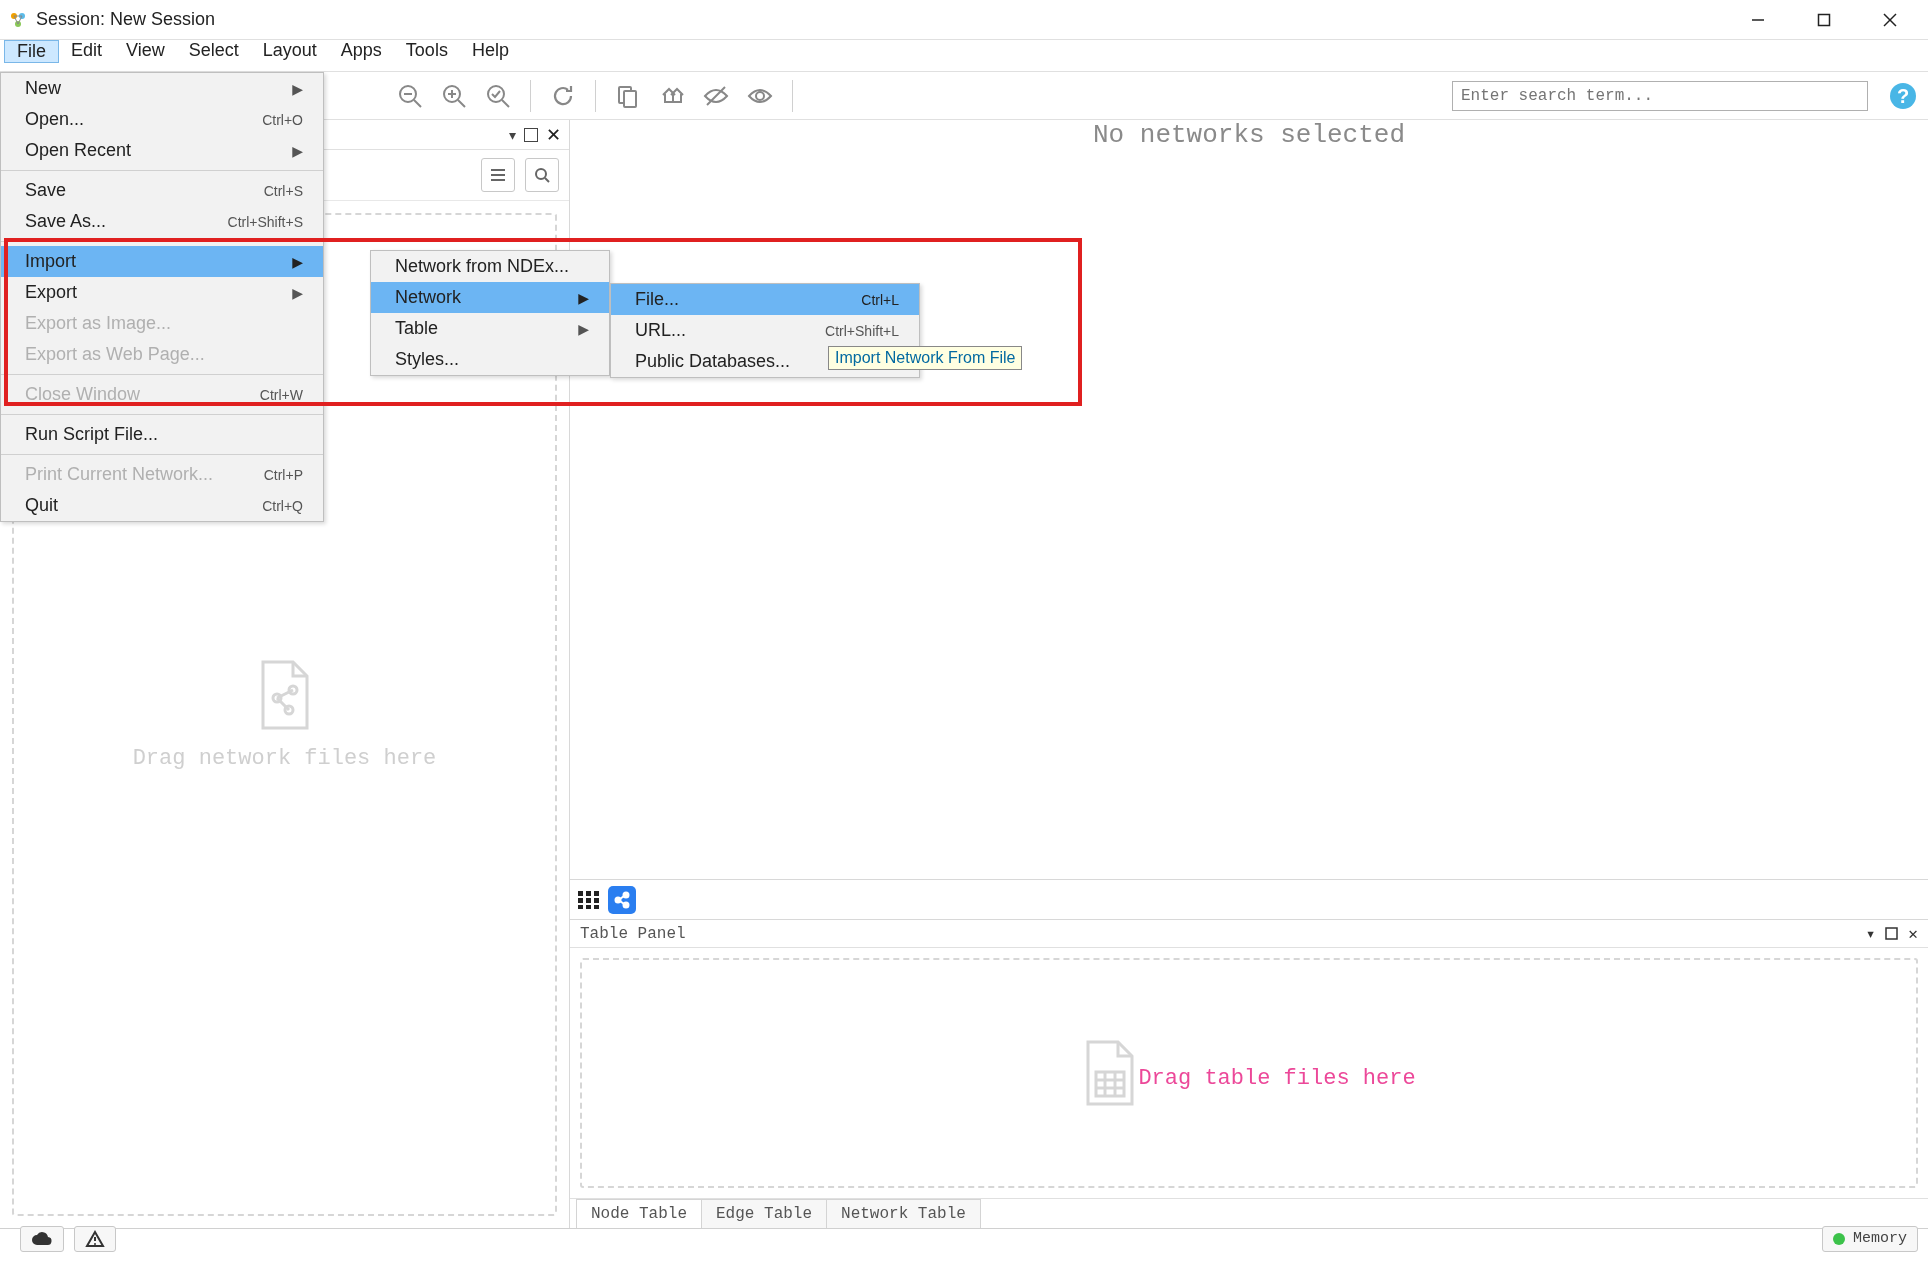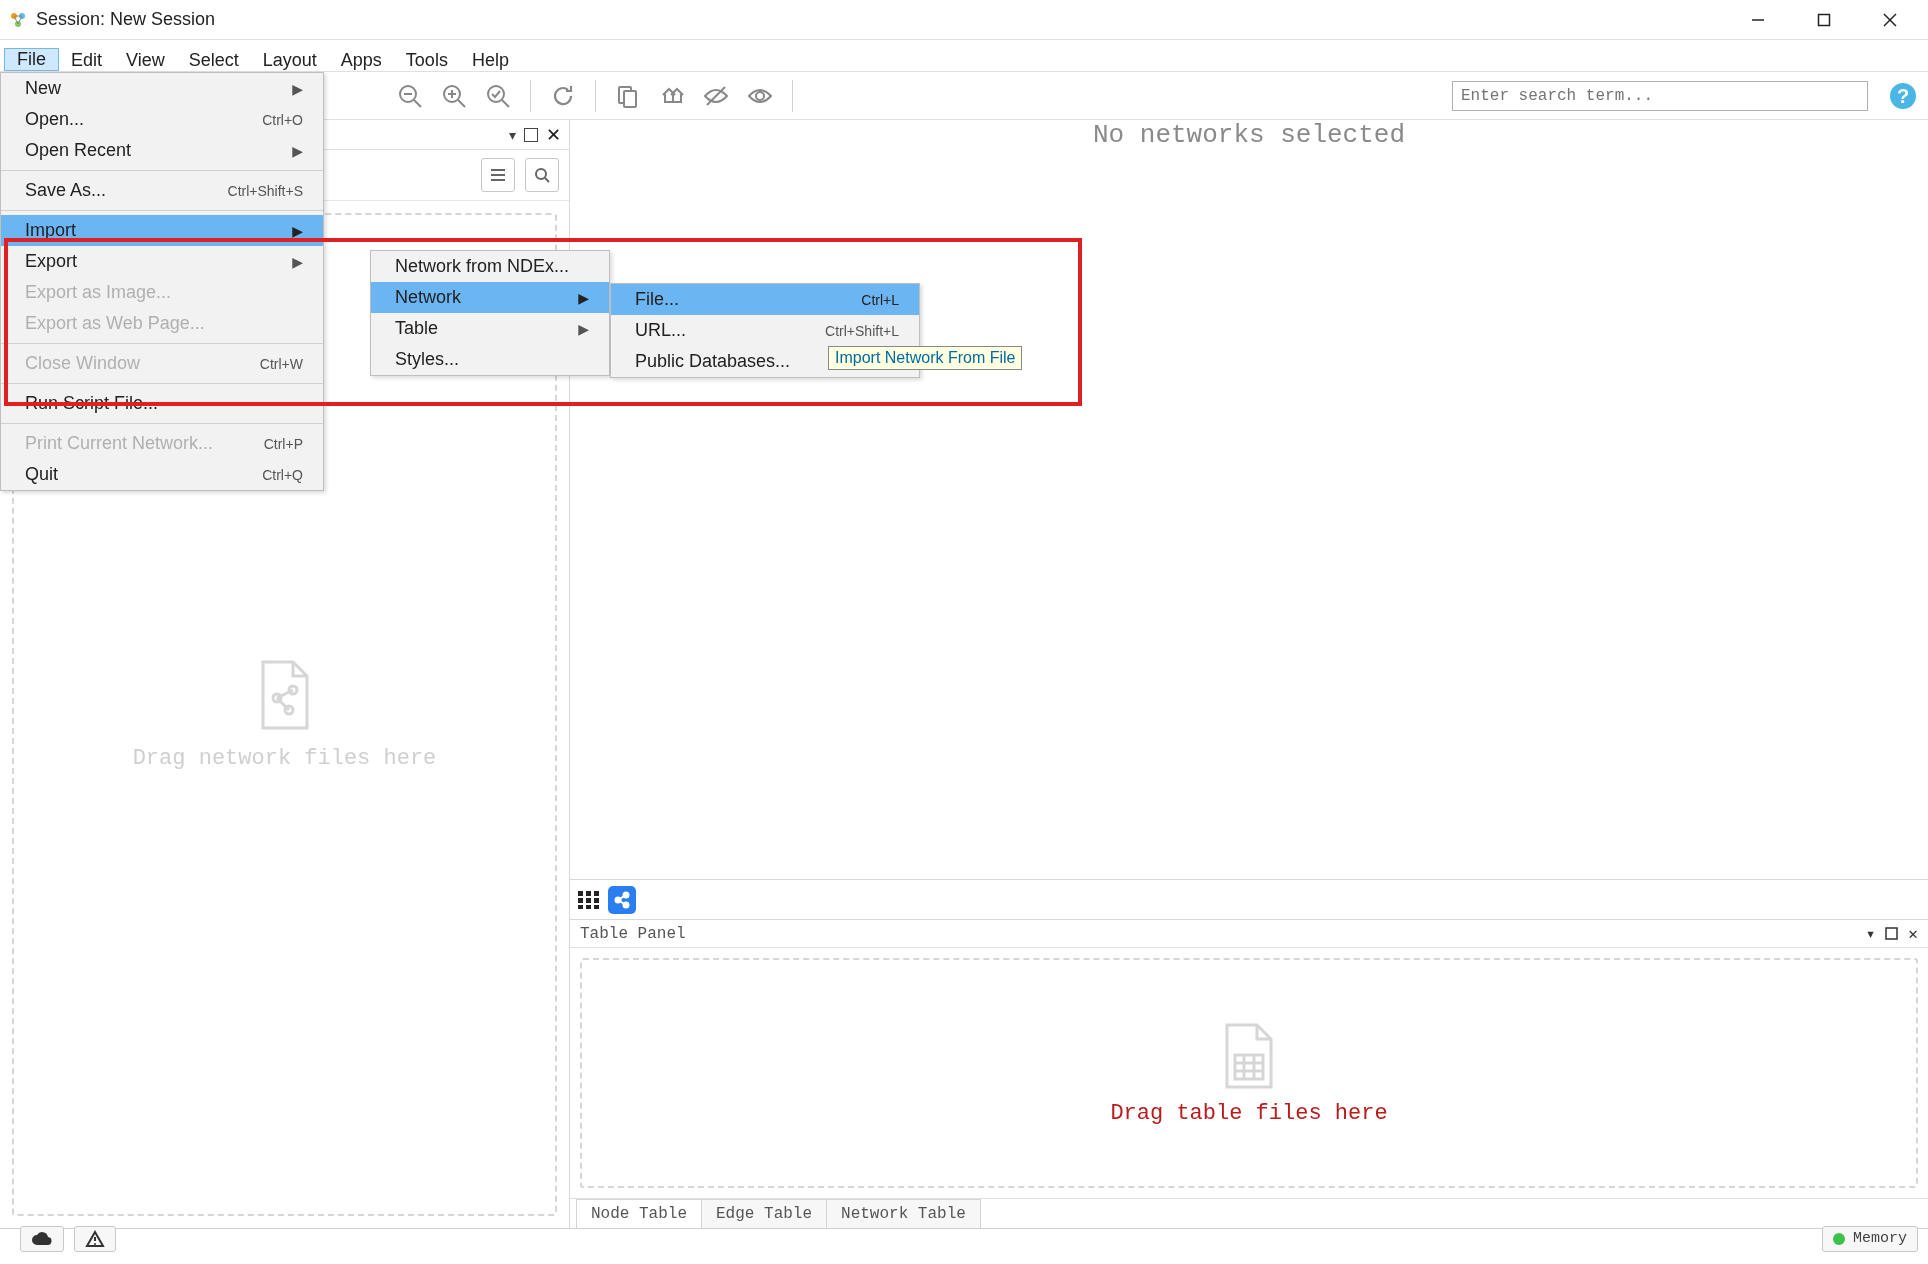--- a/index.html
+++ b/index.html
@@ -6,21 +6,21 @@
   html, body { width: 1928px; height: 1264px; font-family: "Segoe UI", Arial, sans-serif; font-size: 16px; background: #fff; overflow: hidden; }
 
   
   .titlebar { display:flex; align-items:center; height:40px; padding:0 8px; border-bottom:1px solid #e0e0e0; }
   .titlebar .icon { width:20px; height:20px; margin-right:8px; display:flex; align-items:center; justify-content:center; }
   .titlebar .title { flex:1; font-size:18px; color:#222; }
   .winbtns { display:flex; gap:22px; margin-right:8px; }
   .winbtn { width:44px; height:30px; display:flex; align-items:center; justify-content:center; color:#222; cursor:pointer; }
 
   
-  .menubar { display:flex; height:32px; align-items:flex-end; border-bottom:1px solid #e0e0e0; padding-left:4px; position:relative; z-index:50; }
+  .menubar { display:flex; height:32px; align-items:flex-start; border-bottom:1px solid #e0e0e0; padding-left:4px; position:relative; z-index:50; }
   .menuitem { padding:0 12px; display:flex; align-items:center; font-size:18px; color:#222; cursor:pointer; }
   .menuitem.active { background:#cde8ff; border:1px solid #7ab7e8; }
 
   
   .toolbar { height:48px; display:flex; align-items:center; padding:0 8px; border-bottom:1px solid #e0e0e0; }
   .sep { width:1px; height:32px; background:#d0d0d0; margin:0 10px; }
   .toolbtn { width:40px; height:40px; display:flex; align-items:center; justify-content:center; color:#777; border:1px solid transparent; border-radius:4px; cursor:pointer; margin:0 2px; }
   .toolbar .spacer { flex:1; }
   .searchbox { width:416px; height:30px; border:1px solid #b0b0b0; padding:0 8px; font-family:"Courier New",monospace; font-size:16px; color:#555; background:#fff; }
   .helpbtn { width:34px; height:34px; margin-left:18px; display:flex; align-items:center; justify-content:center; }
@@ -49,21 +49,21 @@
 
   
   .minitoolbar { height:40px; display:flex; align-items:center; padding:0 8px; gap:8px; border-bottom:1px solid #d8d8d8; }
   .minitoolbar .grid { font-size:20px; color:#222; cursor:pointer; }
   .sharebtn { width:28px; height:28px; background:#2a7ef0; border-radius:5px; display:flex; align-items:center; justify-content:center; color:#fff; cursor:pointer; }
 
   
   .tablepanel-head { height:28px; display:flex; align-items:center; padding:0 10px; font-family:"Courier New",monospace; font-size:16px; color:#555; border-bottom:1px solid #e0e0e0; }
   .tablepanel-head .spacer { flex:1; }
   .tablepanel-head .icn { margin-left:10px; cursor:pointer; color:#333; }
-  .tabledrop { margin:10px; height:230px; border:2px dashed #d6d6d6; border-radius:3px; display:flex; flex-direction:column; align-items:center; justify-content:center; color:#b91c1c; font-family:"Courier New",monospace; font-size:22px; }
+  .tabledrop { margin:10px; height:230px; border:2px dashed #d6d6d6; border-radius:3px; display:flex; flex-direction:row; align-items:center; justify-content:center; color:#ec4899; font-family:"Courier New",monospace; font-size:22px; }
 
   .tabletabs { display:flex; height:30px; align-items:stretch; padding-left:6px; border-top:1px solid #e0e0e0; }
   .tabletabs .tab { padding:0 14px; display:flex; align-items:center; font-family:"Courier New",monospace; font-size:16px; color:#555; border:1px solid #d4d4d4; border-bottom:none; margin-right:-1px; background:#f7f7f7; cursor:pointer; }
   .tabletabs .tab.active { background:#fff; }
 
   
   .statusbar { height:20px; border-top:1px solid #d0d0d0; display:flex; align-items:center; padding:0 10px; }
   .statusbar .spacer { flex:1; }
   .statusbtn { height:26px; border:1px solid #c8c8c8; border-radius:3px; background:#f7f7f7; padding:0 10px; display:flex; align-items:center; gap:8px; font-family:"Courier New",monospace; font-size:15px; color:#444; cursor:pointer; margin-left:10px; }
   .statusbtn .dot { width:12px; height:12px; border-radius:50%; }
@@ -325,20 +325,24 @@
     <div class="dd-item">
       <span>Open...</span>
       <span class="shortcut">Ctrl+O</span>
     </div>
     <div class="dd-item">
       <span>Open Recent</span>
       <span class="arrow">▶</span>
     </div>
     <div class="dd-sep"></div>
     <div class="dd-item">
+      <span>Save</span>
+      <span class="shortcut">Ctrl+S</span>
+    </div>
+    <div class="dd-item">
       <span>Save As...</span>
       <span class="shortcut">Ctrl+Shift+S</span>
     </div>
     <div class="dd-sep"></div>
     <div class="dd-item hl">
       <span>Import</span>
       <span class="arrow">▶</span>
     </div>
     <div class="dd-item">
       <span>Export</span>

